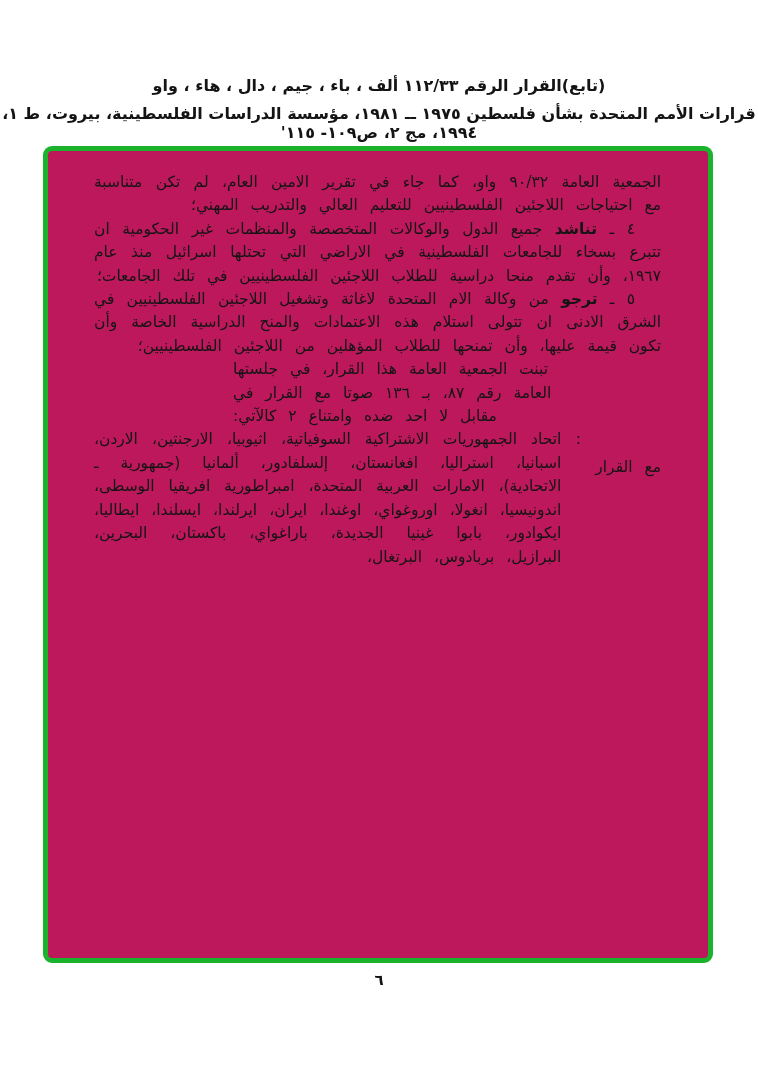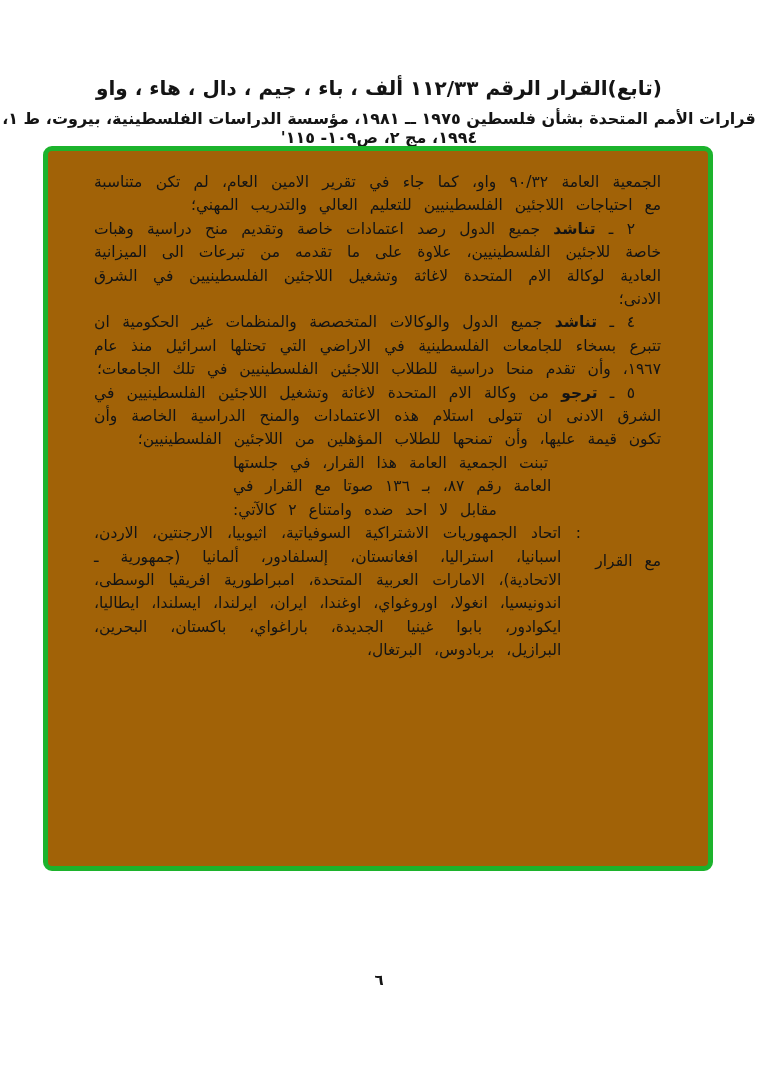--- a/index.html
+++ b/index.html
@@ -9,35 +9,35 @@
     background:#ffffff;
     font-family:"DejaVu Sans", sans-serif;
     color:#141414;
     overflow:hidden;
   }
   .doc-header {
     position:absolute; top:76px; left:0; right:0;
     direction:rtl; text-align:center;
   }
   .doc-title {
-    font-size:20px; font-weight:bold;
+    font-size:16px; font-weight:bold;
     letter-spacing:0.2px;
   }
   .doc-source {
     margin-top:9px;
     font-size:16px; font-weight:bold;
   }
   .frame {
     position:absolute; left:43px; top:146px;
-    width:670px; height:725px;
+    width:670px; height:817px;
     box-sizing:border-box;
     border:5px solid #1cb32c;
     border-radius:9px;
     overflow:hidden;
-    background:#a16207;
+    background:#be185d;
   }
   .content {
     direction:rtl;
     text-align:justify;
     padding:20px 47px 0 46px;
     font-size:15.5px;
     line-height:23.4px;
     word-spacing:7px;
   }
   .para { margin:0; }
@@ -66,21 +66,20 @@
   <header class="doc-header">
     <div class="doc-title">(تابع)القرار الرقم ١١٢/٣٣ ألف ، باء ، جيم ، دال ، هاء ، واو</div>
     <div class="doc-source">قرارات الأمم المتحدة بشأن فلسطين ١٩٧٥ ــ ١٩٨١، مؤسسة الدراسات الفلسطينية، بيروت، ط ١، ١٩٩٤، مج ٢، ص١٠٩- ١١٥'</div>
   </header>
 
   <div class="frame" style="border-color: rgb(28, 179, 44);">
     <div class="content">
 
       <p class="para intro">الجمعية العامة ٩٠/٣٢ واو، كما جاء في تقرير الامين العام، لم تكن متناسبة مع احتياجات اللاجئين الفلسطينيين للتعليم العالي والتدريب المهني؛</p>
 
-      <p class="para op"><span class="opnum">٢ ـ</span> <span class="opverb">تناشد</span> <span>جميع الدول رصد اعتمادات خاصة وتقديم منح دراسية وهبات خاصة للاجئين الفلسطينيين، علاوة على ما تقدمه من تبرعات الى الميزانية العادية لوكالة الام المتحدة لاغاثة وتشغيل اللاجئين الفلسطينيين في الشرق الادنى؛</span></p>
 
 
       <p class="para op"><span class="opnum">٤ ـ</span> <span class="opverb">تناشد</span> <span>جميع الدول والوكالات المتخصصة والمنظمات غير الحكومية ان تتبرع بسخاء للجامعات الفلسطينية في الاراضي التي تحتلها اسرائيل منذ عام ١٩٦٧، وأن تقدم منحا دراسية للطلاب اللاجئين الفلسطينيين في تلك الجامعات؛</span></p>
 
       <p class="para op"><span class="opnum">٥ ـ</span> <span class="opverb">ترجو</span> <span>من وكالة الام المتحدة لاغاثة وتشغيل اللاجئين الفلسطينيين في الشرق الادنى ان تتولى استلام هذه الاعتمادات والمنح الدراسية الخاصة وأن تكون قيمة عليها، وأن تمنحها للطلاب المؤهلين من اللاجئين الفلسطينيين؛</span></p>
 
 
       <div class="adoption">تبنت الجمعية العامة هذا القرار، في جلستها العامة رقم ٨٧، بـ ١٣٦ صوتا مع القرار في مقابل لا احد ضده وامتناع ٢ كالآتي:</div>
 
       <div class="vote-row">

